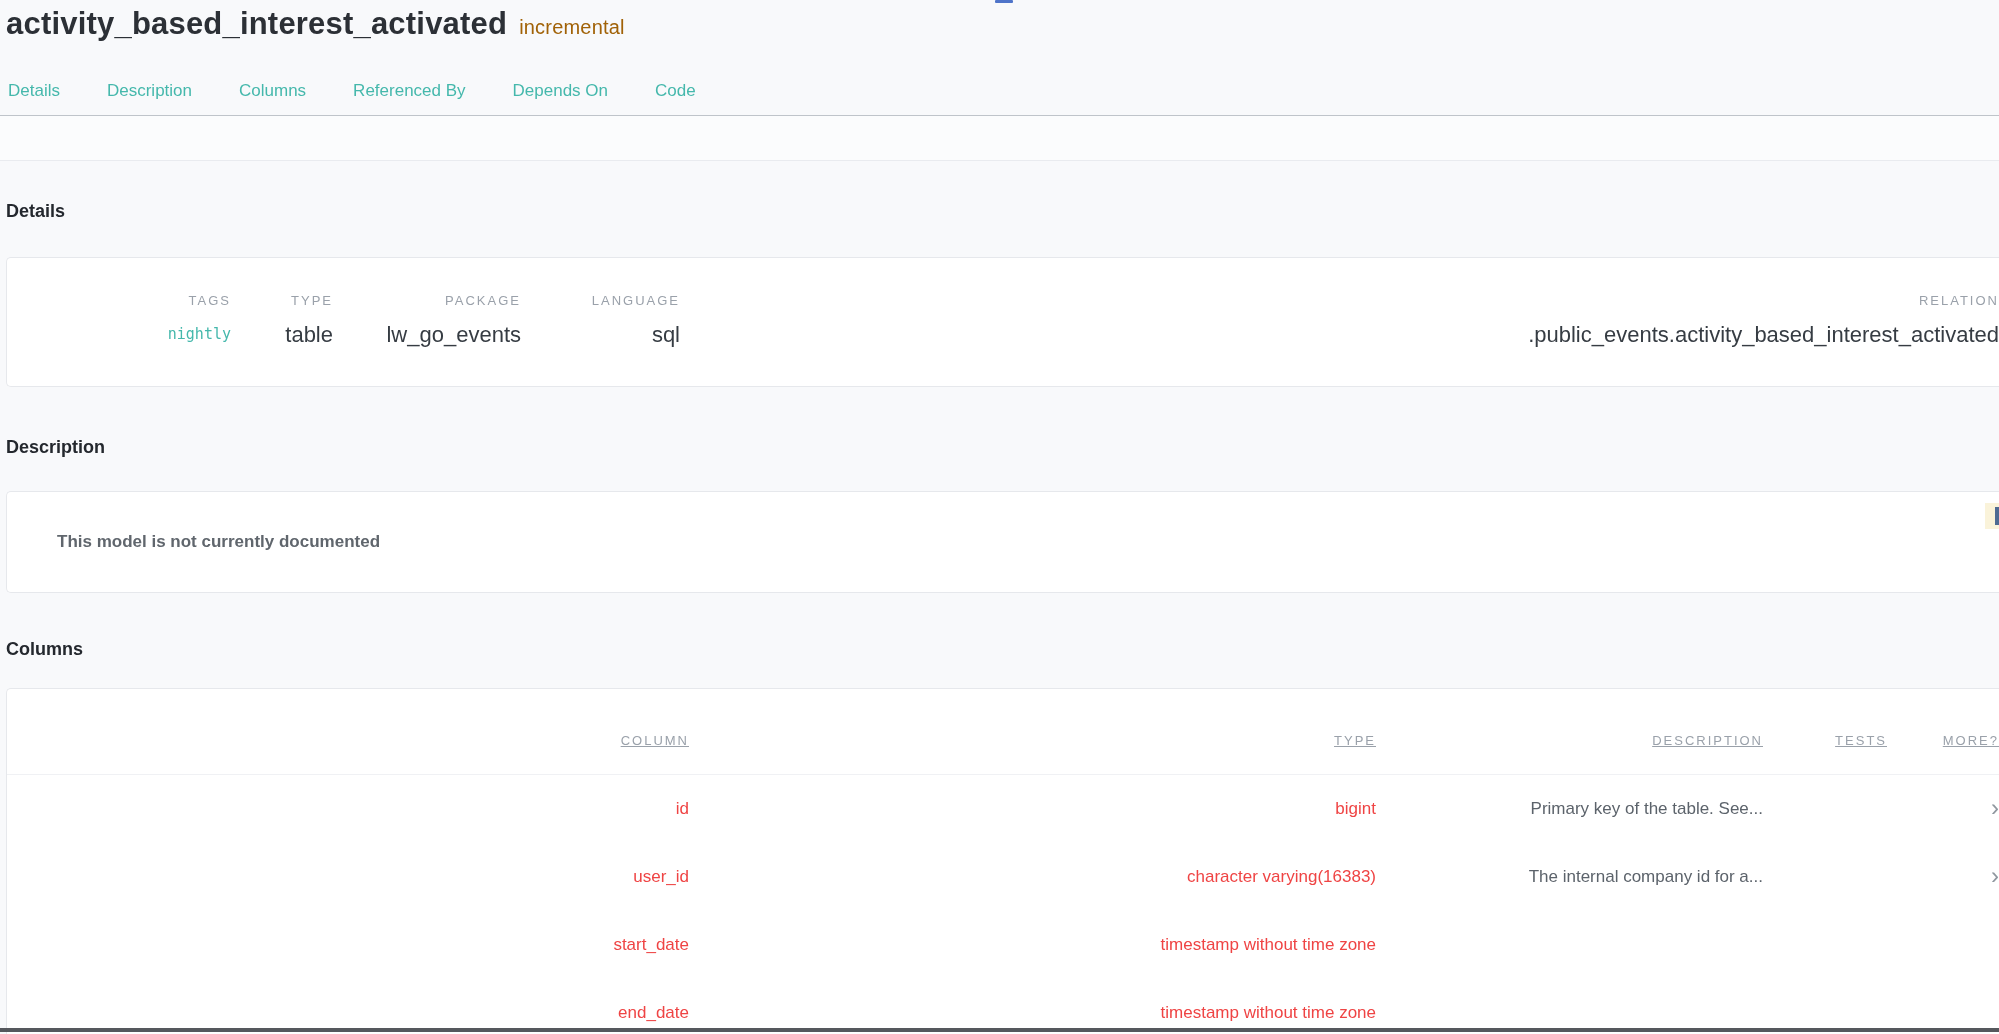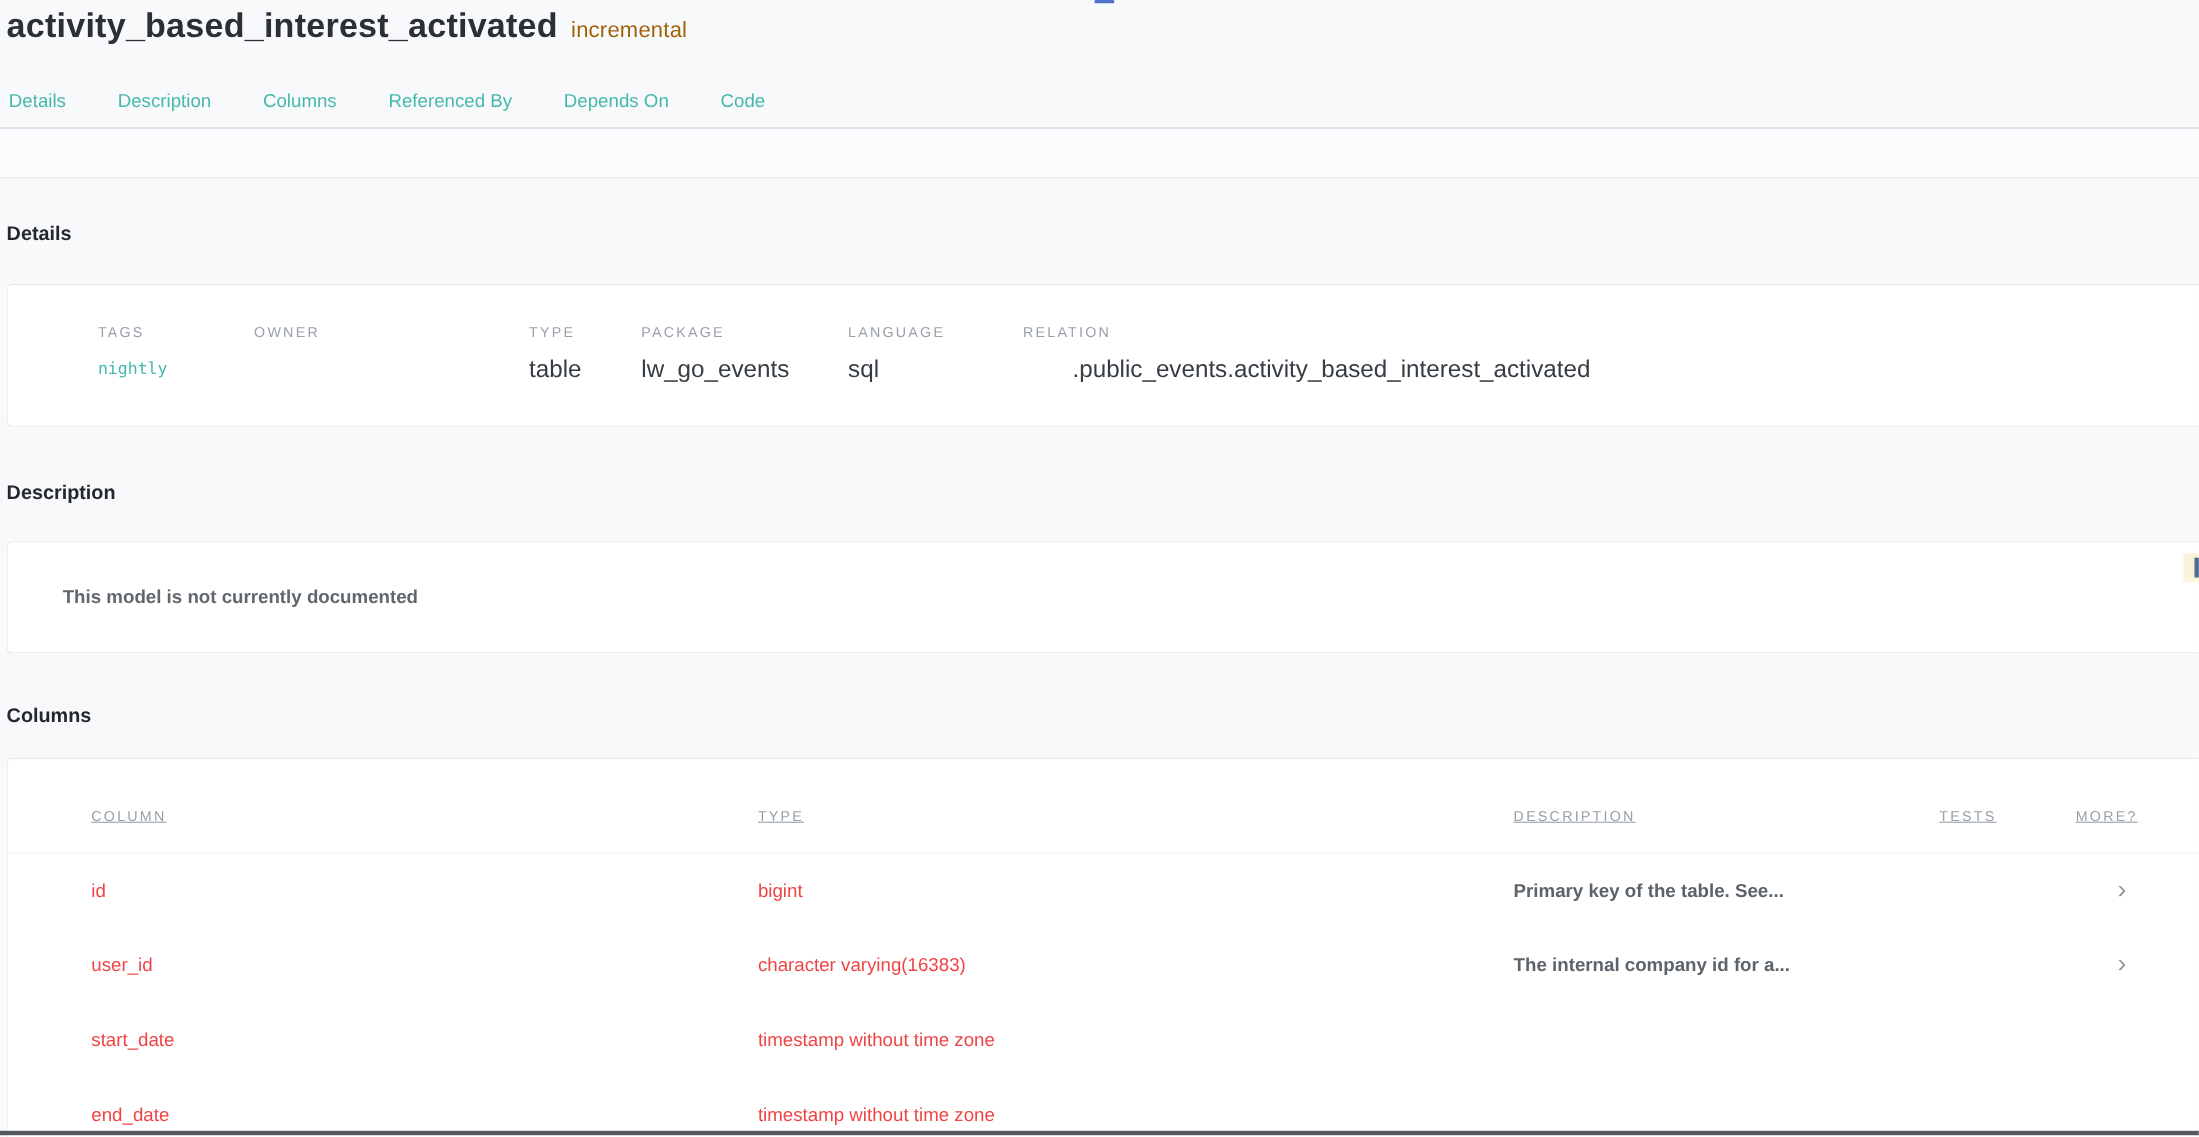--- a/index.html
+++ b/index.html
@@ -36,21 +36,21 @@
     margin-left:6px; font-size:18px; font-weight:700; color:#24282e;
   }
   .h-details    { margin-top:40px; }
   .h-description{ margin-top:50px; }
   .h-columns    { margin-top:46px; }
 
   
   .card {
     background:#ffffff; border:1px solid #e6e8ec; border-right:none;
     border-radius:5px 0 0 5px;
-    margin-left:6px; width:1993px;
+    margin-left:6px; width:1993px;text-align:right;
   }
 
   
   .details-card { margin-top:35px; height:130px; padding:34px 0 0 82px; }
   .details-fields { display:flex; }
   .field { flex:0 0 auto; }
   .f-tags     { width:142px; }
   .f-owner    { width:250px; }
   .f-type     { width:102px; }
   .f-package  { width:188px; }
@@ -83,21 +83,21 @@
     padding-left:76px;
   }
   .col-head {
     font-size:13px; color:#9aa1aa; letter-spacing:2px; line-height:15px;
     padding-bottom:26px;
     text-decoration:underline;
   }
   .col-header-row { border-bottom:1px solid #f0f1f4; }
   .col-row { height:68px; align-items:center; cursor:pointer; }
   .cell-name, .cell-type { font-size:17px; color:#ef4444; }
-  .cell-desc { font-size:17px; color:#5c636b;font-weight:bold; }
+  .cell-desc { font-size:17px; color:#5c636b; }
   .cell-tests { font-size:17px; color:#5c636b; }
   .cell-more { padding-left:38px; }
   .chevron { font-size:24px; color:#8f979f; line-height:20px; }
 
   
   .top-blue-bar {
     position:absolute; left:995px; top:0; width:18px; height:3px;
     background:#4f74c9; border-radius:1px;
   }
   .right-cutoff-widget {
@@ -136,24 +136,20 @@
   <div class="header-strip"></div>
 
   <h2 class="section-heading h-details">Details</h2>
 
   <div class="card details-card">
     <div class="details-fields">
       <div class="field f-tags">
         <div class="field-label">TAGS</div>
         <div class="field-value tag-value">nightly</div>
       </div>
-      <div class="field f-owner">
-        <div class="field-label">OWNER</div>
-        <div class="field-value"></div>
-      </div>
       <div class="field f-type">
         <div class="field-label">TYPE</div>
         <div class="field-value">table</div>
       </div>
       <div class="field f-package">
         <div class="field-label">PACKAGE</div>
         <div class="field-value">lw_go_events</div>
       </div>
       <div class="field f-language">
         <div class="field-label">LANGUAGE</div>

